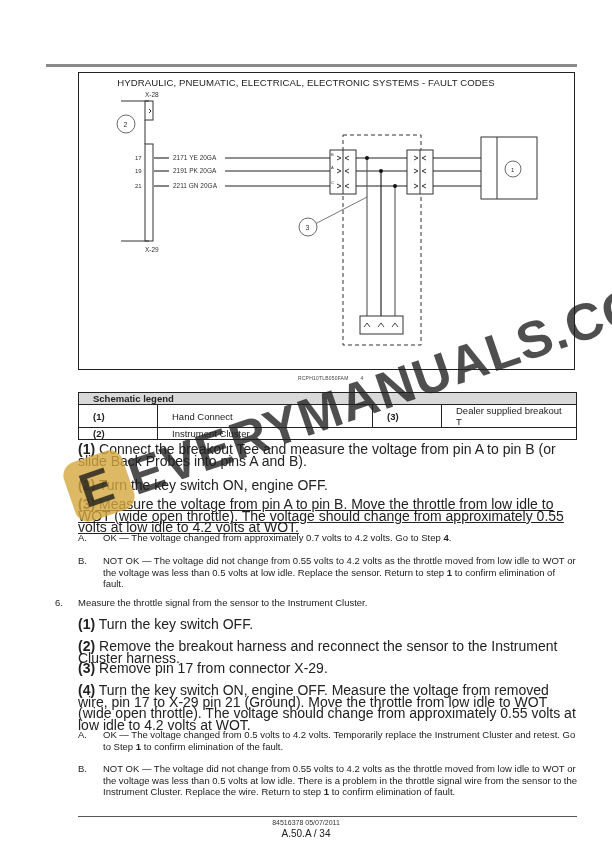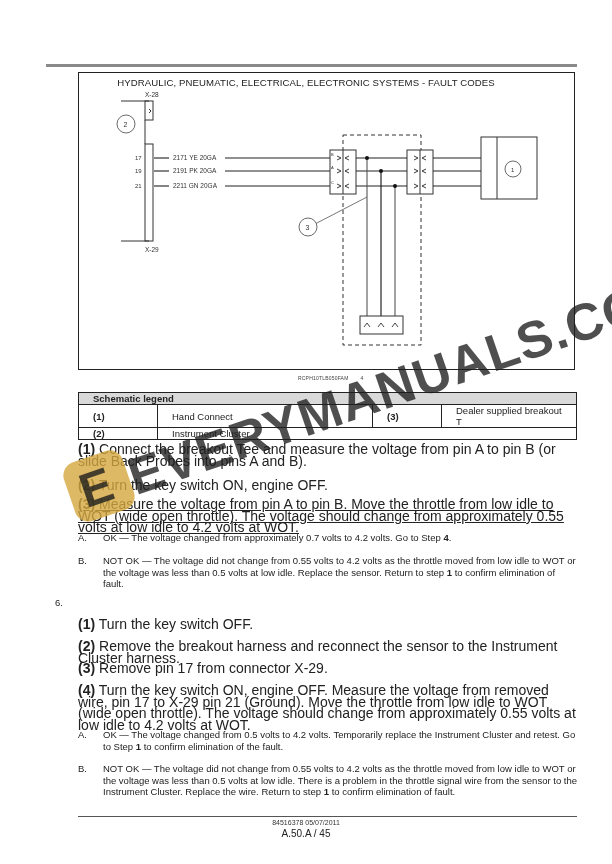--- a/index.html
+++ b/index.html
@@ -188,20 +188,21 @@
   <span class="lbl">A.</span>
   <span class="txt"><span>OK — The voltage changed from approximately 0.7 volts to 4.2 volts.  Go to Step </span><b>4</b><span>.</span></span>
 </div>
 <div class="item" style="top:555px;">
   <span class="lbl">B.</span>
   <span class="txt"><span>NOT OK — The voltage did not change from 0.55 volts to 4.2 volts as the throttle moved from low idle to WOT or the voltage was less than 0.5 volts at low idle.  Replace the sensor.  Return to step </span><b>1</b><span> to confirm elimination of fault.</span></span>
 </div>
 
 <div class="step6" style="top:597px; height:12px;">
   <span class="lbl">6.</span>
+  <span class="txt">Measure the throttle signal from the sensor to the Instrument Cluster.</span>
 </div>
 <div class="p" style="top:619px;">
   <b>(1)</b><span> Turn the key switch OFF.</span>
 </div>
 <div class="p" style="top:641px;">
   <b>(2)</b><span> Remove the breakout harness and reconnect the sensor to the Instrument Cluster harness.</span>
 </div>
 <div class="p" style="top:663px;">
   <b>(3)</b><span> Remove pin 17 from connector X-29.</span>
 </div>
@@ -213,20 +214,20 @@
   <span class="lbl">A.</span>
   <span class="txt"><span>OK — The voltage changed from 0.5 volts to 4.2 volts.  Temporarily replace the Instrument Cluster and retest.  Go to Step </span><b>1</b><span> to confirm elimination of the fault.</span></span>
 </div>
 <div class="item" style="top:763px;">
   <span class="lbl">B.</span>
   <span class="txt"><span>NOT OK — The voltage did not change from 0.55 volts to 4.2 volts as the throttle moved from low idle to WOT or the voltage was less than 0.5 volts at low idle.  There is a problem in the throttle signal wire from the sensor to the Instrument Cluster. Replace the wire. Return to step </span><b>1</b><span> to confirm elimination of fault.</span></span>
 </div>
 
 <div class="footer-rule"></div>
 <div class="footer-doc">84516378 05/07/2011</div>
-<div class="footer-page">A.50.A / 45</div>
+<div class="footer-page">A.50.A / 34</div>
 
 <div class="watermark">
   <div class="wm-logo">
       <span>E</span>
     </div>
   <div class="wm-text">EVERYMANUALS.COM</div>
 </div>
 
 </body></html>

